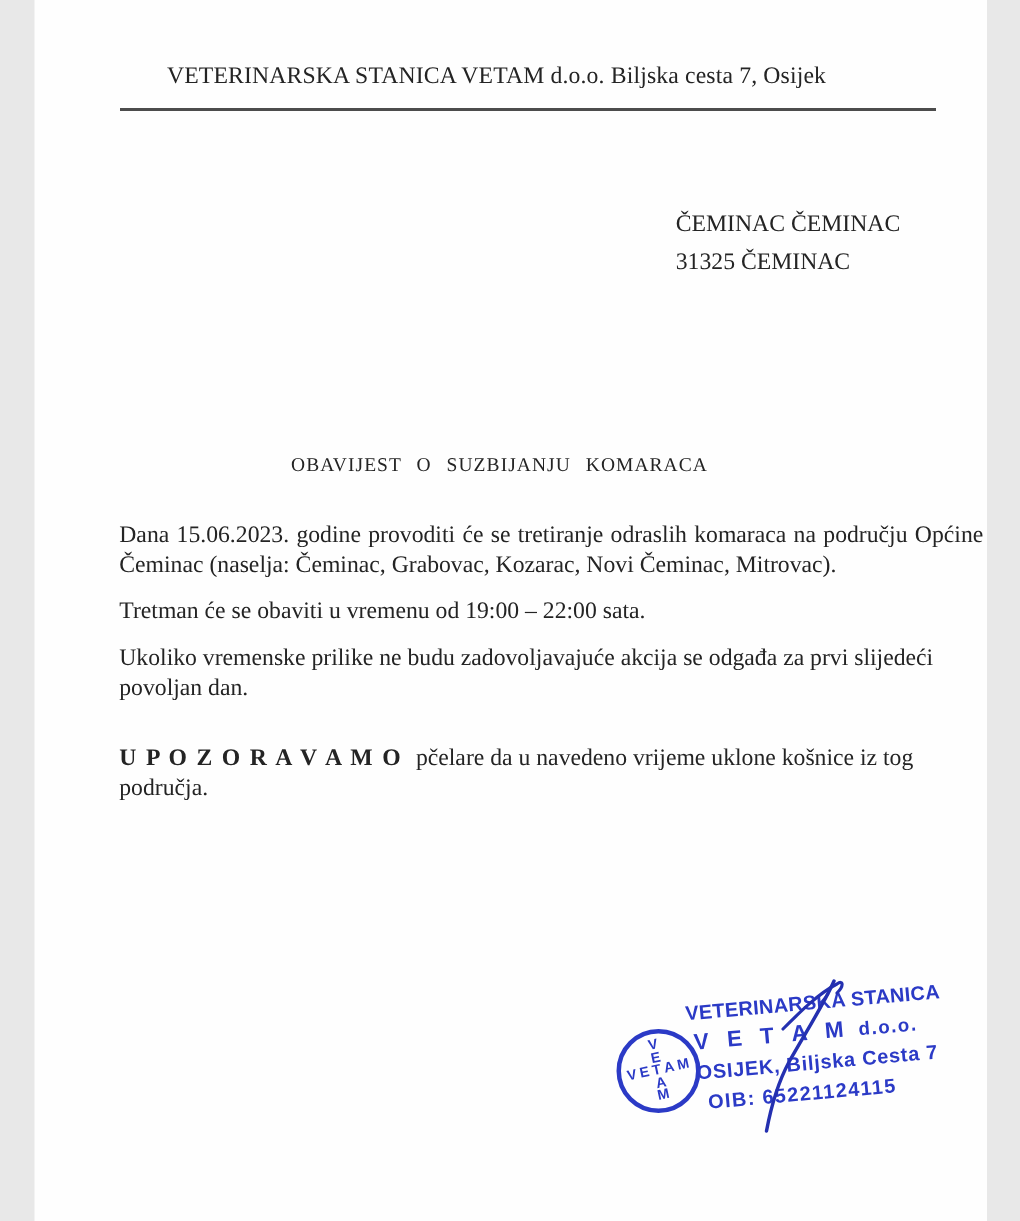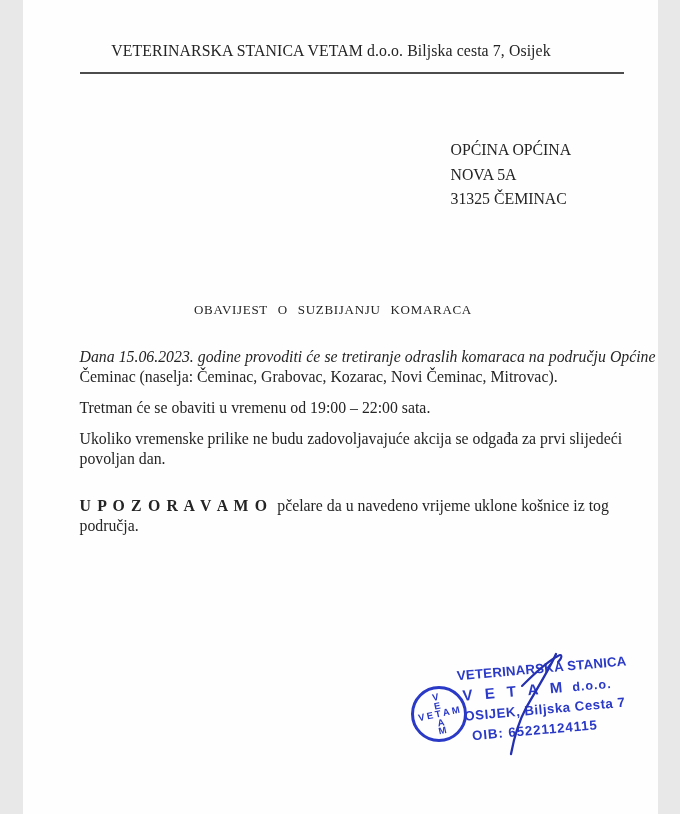--- a/index.html
+++ b/index.html
@@ -35,21 +35,21 @@
     box-sizing: border-box; padding-right: 14px;
     text-align: center;
     font-size: 13px; word-spacing: 6px; letter-spacing: 0.7px;
   }
   
   .para {
     position: absolute; left: 57px; width: 576px;
     font-size: 15.8px; line-height: 19.6px;
   }
   .p1 { top: 347px; }
-  .p1 .justified { text-align: justify; text-align-last: justify; font-style: italic; }
+  .p1 .justified { text-align: justify; text-align-last: justify; }
   .p2 { top: 398px; }
   .p3 { top: 429px; }
   .p4 { top: 496px; }
   .warn-word { font-weight: 700; letter-spacing: 1.2px; }
   .warn-rest { margin-left: 9px; }
   .signoff {
     position: absolute; top: 608px; left: 398px;
     font-size: 15.8px;
   }
   
@@ -102,22 +102,21 @@
 </style>
 </head>
 <body>
 
 <div class="page">
 
   <div class="letterhead-company">VETERINARSKA STANICA VETAM d.o.o. Biljska cesta 7, Osijek</div>
   <div class="letterhead-rule"></div>
 
   <div class="recipient">
-    <div>OPĆINA OPĆINA</div>
-    <div>NOVA 5A</div>
+    <div>ČEMINAC ČEMINAC</div>
     <div>31325 ČEMINAC</div>
   </div>
 
   <div class="notice-title">OBAVIJEST  O  SUZBIJANJU  KOMARACA</div>
 
   <div class="para p1">
     <div class="justified">Dana  15.06.2023. godine provoditi će se  tretiranje odraslih komaraca  na području  Općine</div>
     <div>Čeminac (naselja: Čeminac, Grabovac, Kozarac, Novi Čeminac, Mitrovac).</div>
   </div>
 

